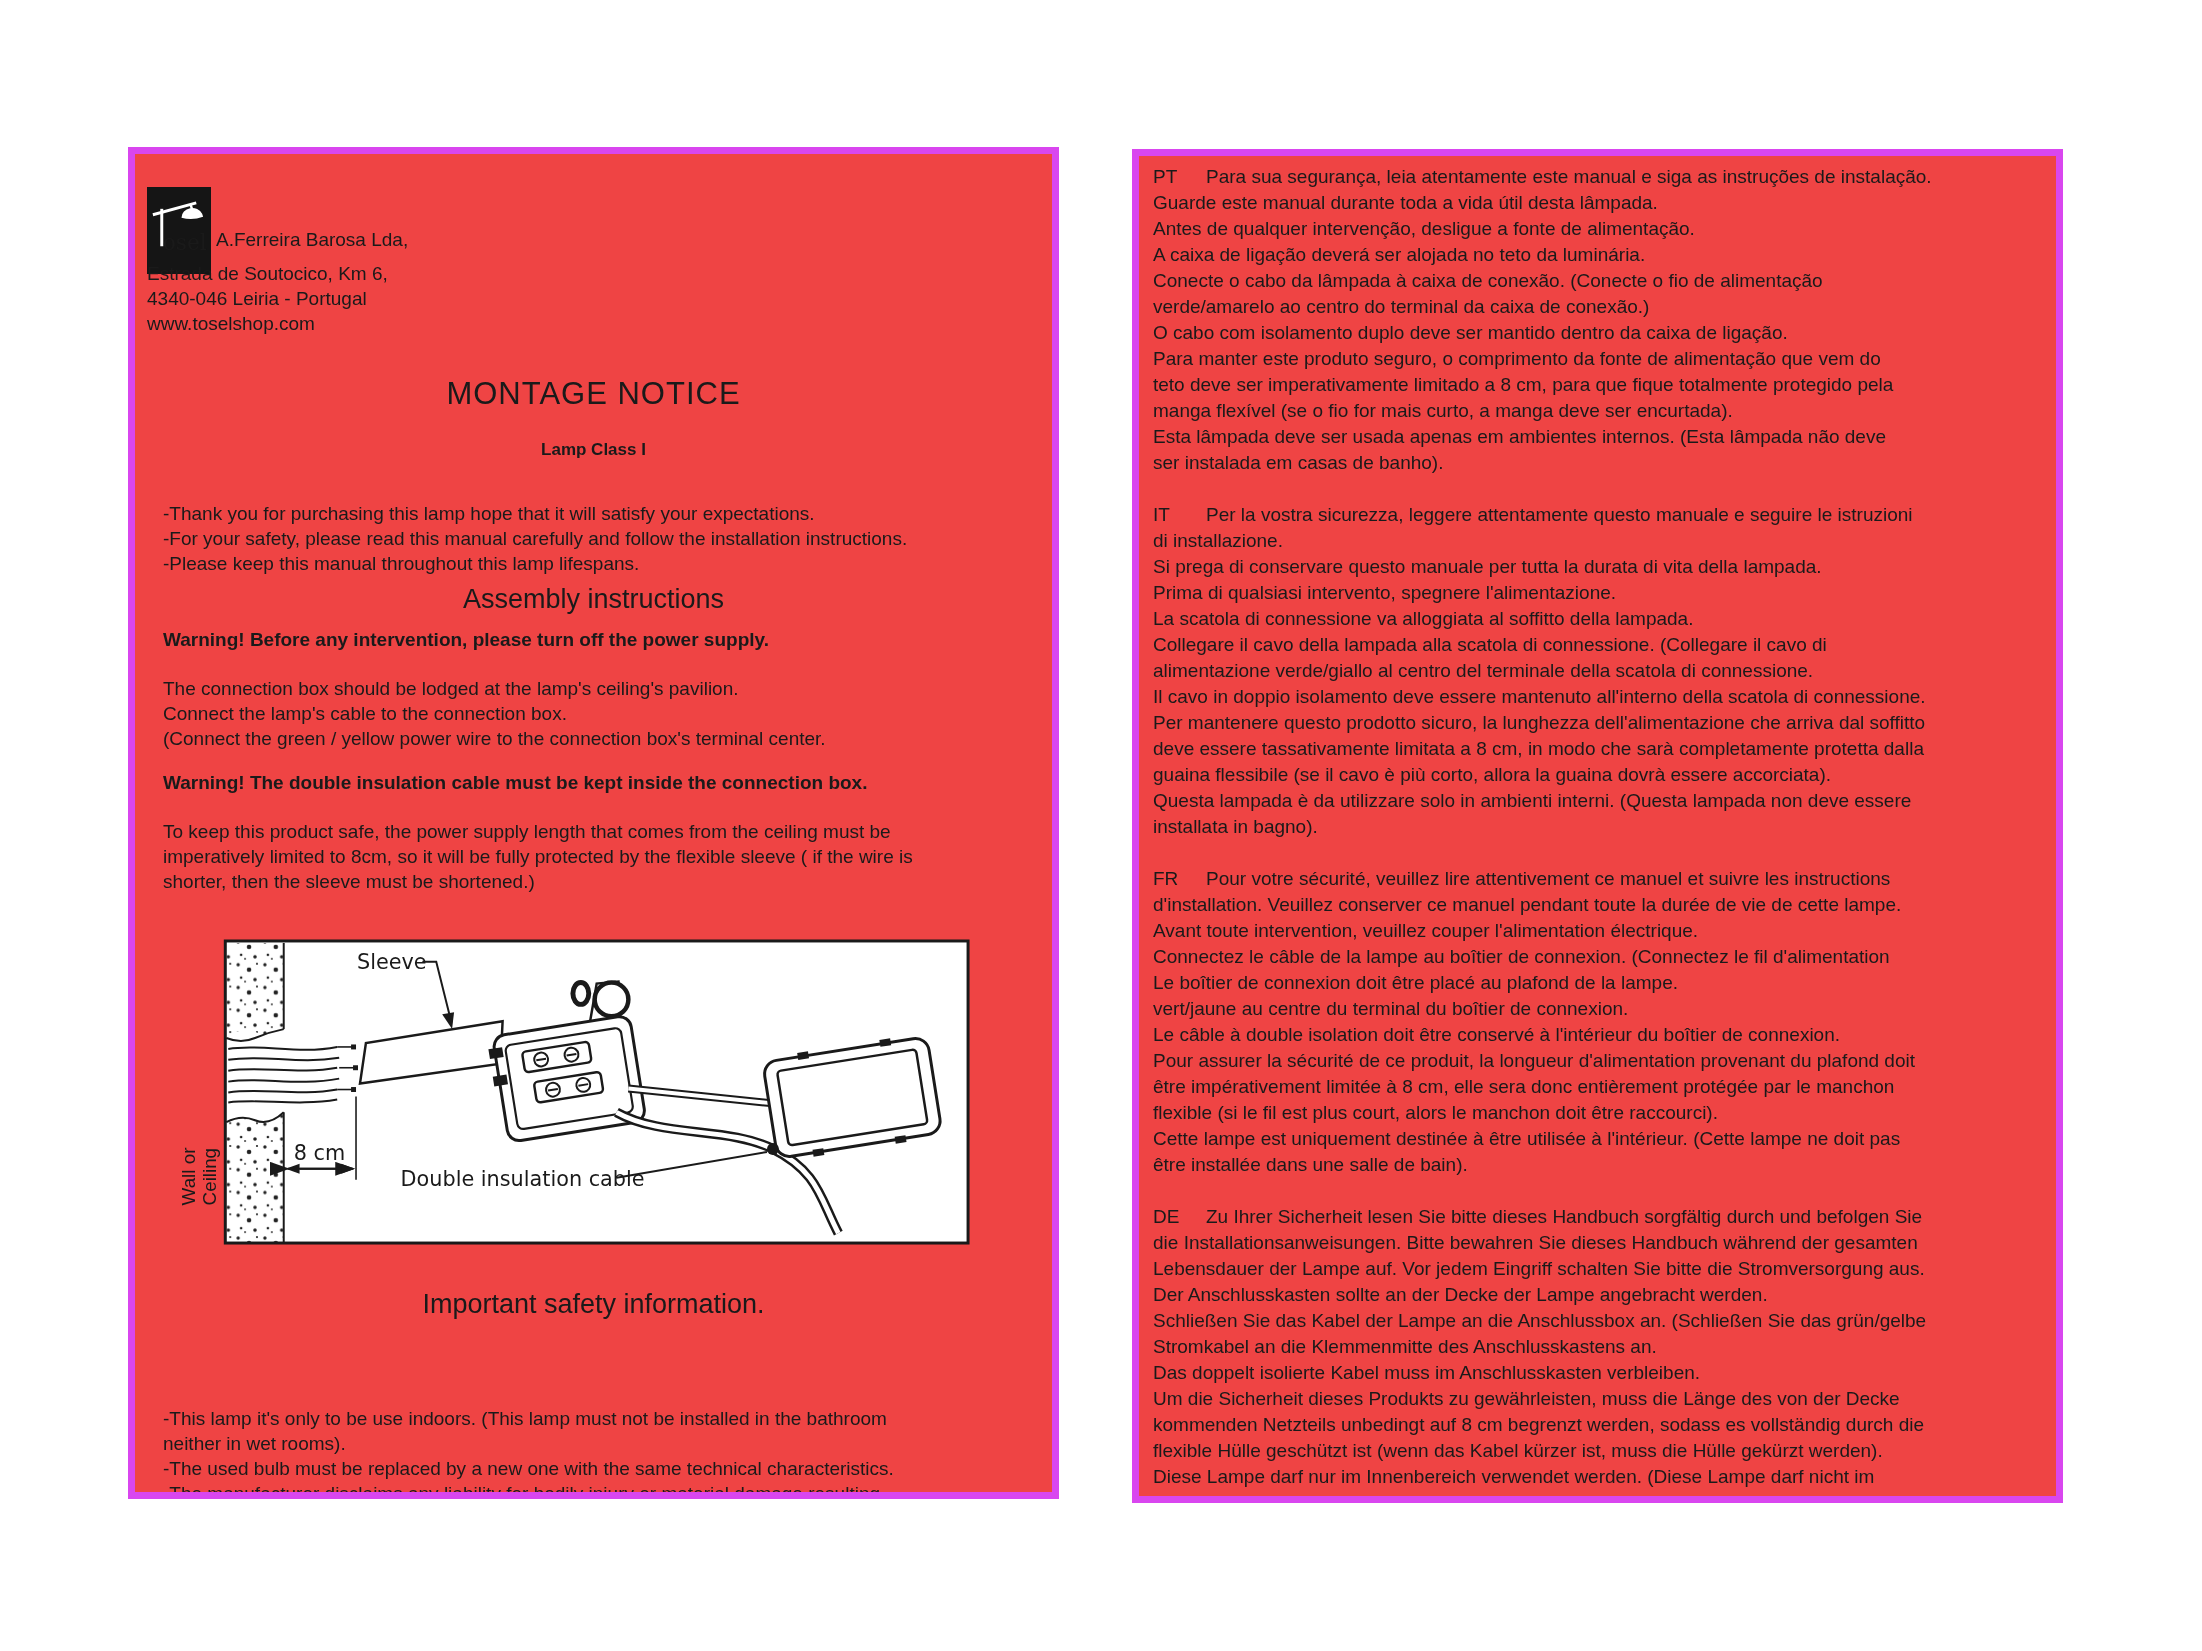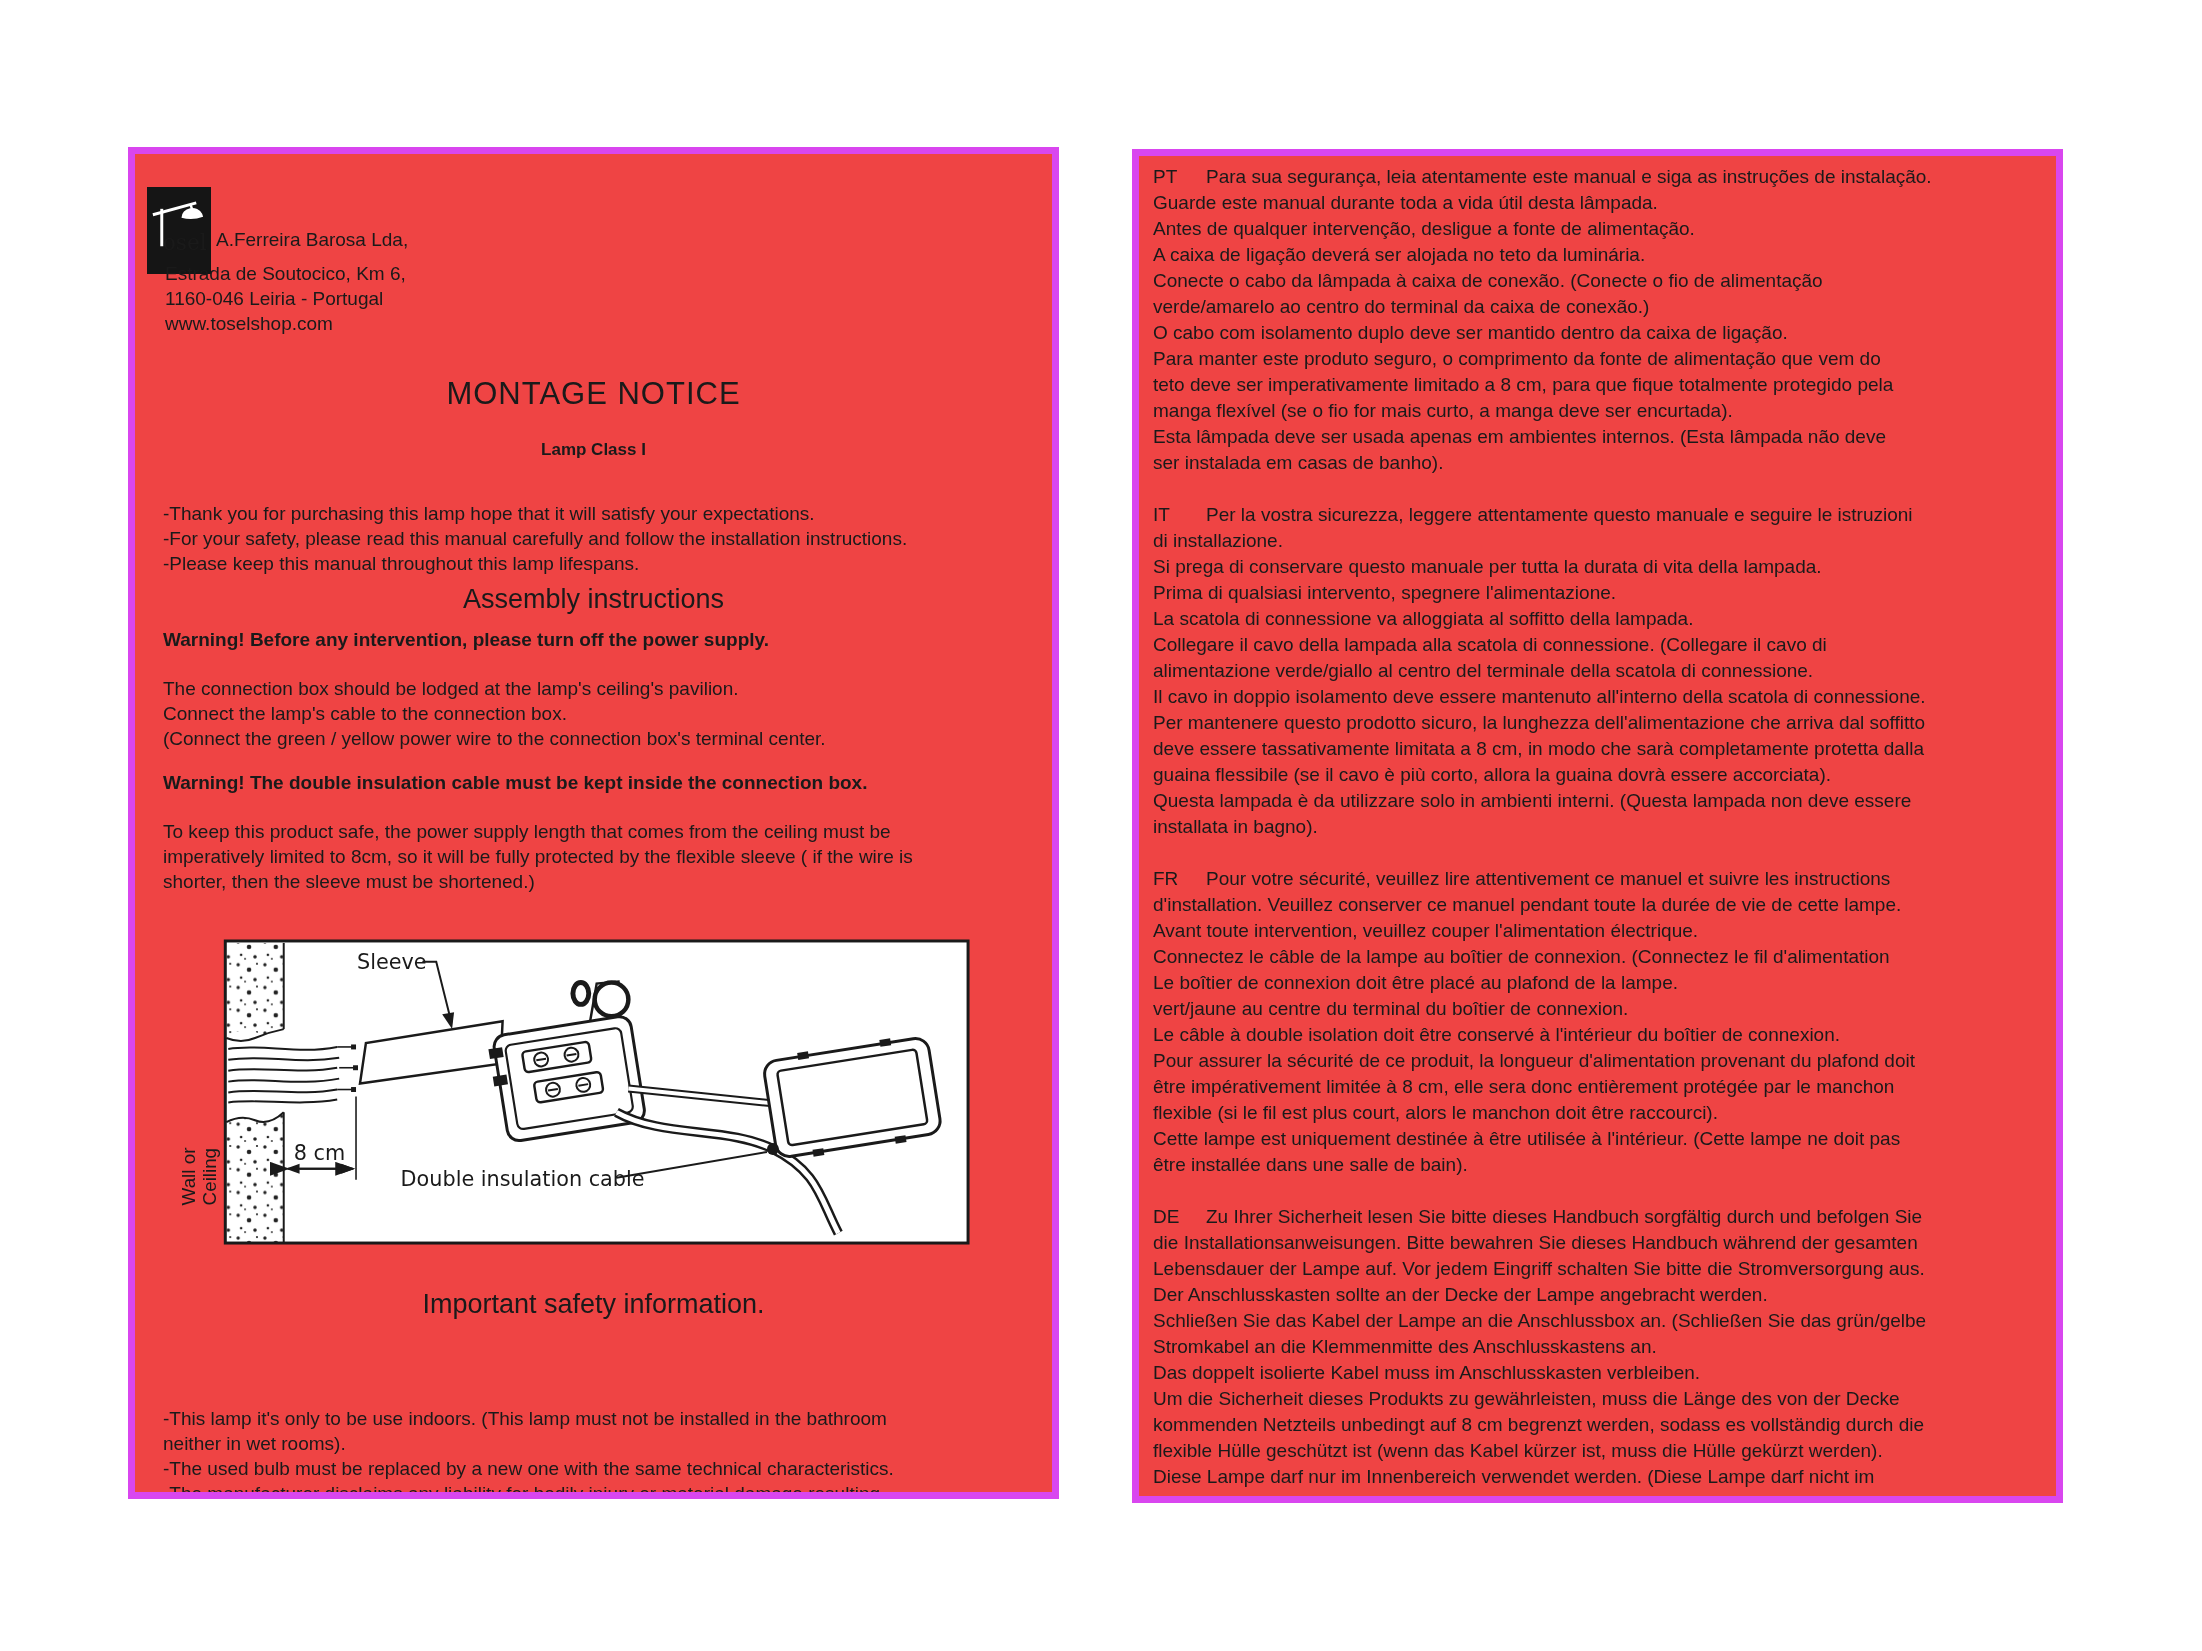--- a/index.html
+++ b/index.html
@@ -5,21 +5,21 @@
   html,body{margin:0;padding:0;background:#ffffff;}
   #canvas{position:relative;width:2203px;height:1651px;background:#ffffff;overflow:hidden;
           font-family:"Liberation Sans",sans-serif;color:#1a1a1a;}
   .page{position:absolute;background:#ef4444;border:7px solid #d946ef;box-sizing:border-box;overflow:hidden;}
   #left-page{left:128px;top:147px;width:931px;height:1352px;}
   #right-page{left:1132px;top:149px;width:931px;height:1354px;padding:8px 14px;}
   .line{white-space:nowrap;}
   
   .logo-box{position:absolute;left:12px;top:17px;width:64px;height:87px;background:#151515;margin-top:16px;}
   .company-line1{position:absolute;left:81px;top:75px;font-size:19px;}
-  .company-rest{position:absolute;left:30px;top:107px;font-size:19px;line-height:25px;}
+  .company-rest{position:absolute;left:12px;top:107px;font-size:19px;line-height:25px;}
   .doc-title{position:absolute;left:0;top:222px;width:100%;text-align:center;font-size:31px;letter-spacing:1px;}
   .doc-subtitle{position:absolute;left:0;top:286px;width:100%;text-align:center;font-size:17px;font-weight:bold;}
   .body-text{font-size:19px;line-height:25px;}
   .intro{position:absolute;left:28px;top:347px;}
   .assembly-heading{position:absolute;left:0;top:430px;width:100%;text-align:center;font-size:27px;}
   .warning{font-weight:bold;font-size:19px;white-space:nowrap;}
   .warning1{position:absolute;left:28px;top:475px;text-align:center;}
   .warning2{position:absolute;left:28px;top:618px;}
   .para1{position:absolute;left:28px;top:522px;}
   .para2{position:absolute;left:28px;top:665px;}
@@ -45,21 +45,21 @@
         <line x1="6" y1="28" x2="50" y2="16" stroke="#fff" stroke-width="3"></line>
         <line x1="44" y1="17" x2="46" y2="23" stroke="#fff" stroke-width="2.5"></line>
         <path d="M35 31 a11 10 0 0 1 21 -4 l1 3 q-11 4 -22 1 Z" fill="#fff"></path>
         <text x="16" y="64" fill="#fff" font-size="22" font-family="DejaVu Serif, serif">osel</text>
       </svg>
     </div>
 
     <div class="company-line1 line">A.Ferreira Barosa Lda,</div>
     <div class="company-rest">
       <div class="line">Estrada de Soutocico, Km 6,</div>
-      <div class="line">1160-046 Leiria - Portugal</div>
+      <div class="line">4340-046 Leiria - Portugal</div>
       <div class="line">www.toselshop.com</div>
     </div>
 
     <div class="doc-title">MONTAGE NOTICE</div>
     <div class="doc-subtitle">Lamp Class I</div>
 
     <div class="intro body-text">
 
     <div class="line">-Thank you for purchasing this lamp hope that it will satisfy your expectations.</div>
         <div class="line">-For your safety, please read this manual carefully and follow the installation instructions.</div>

